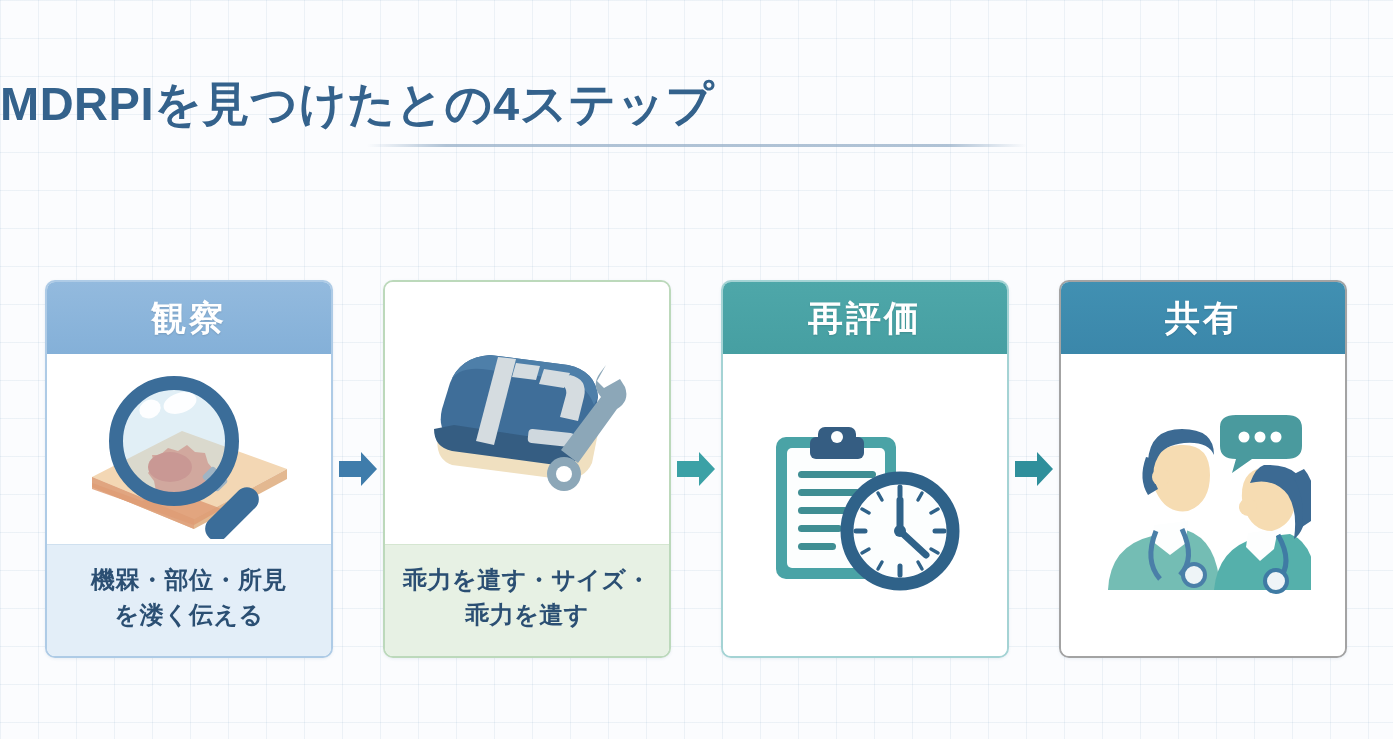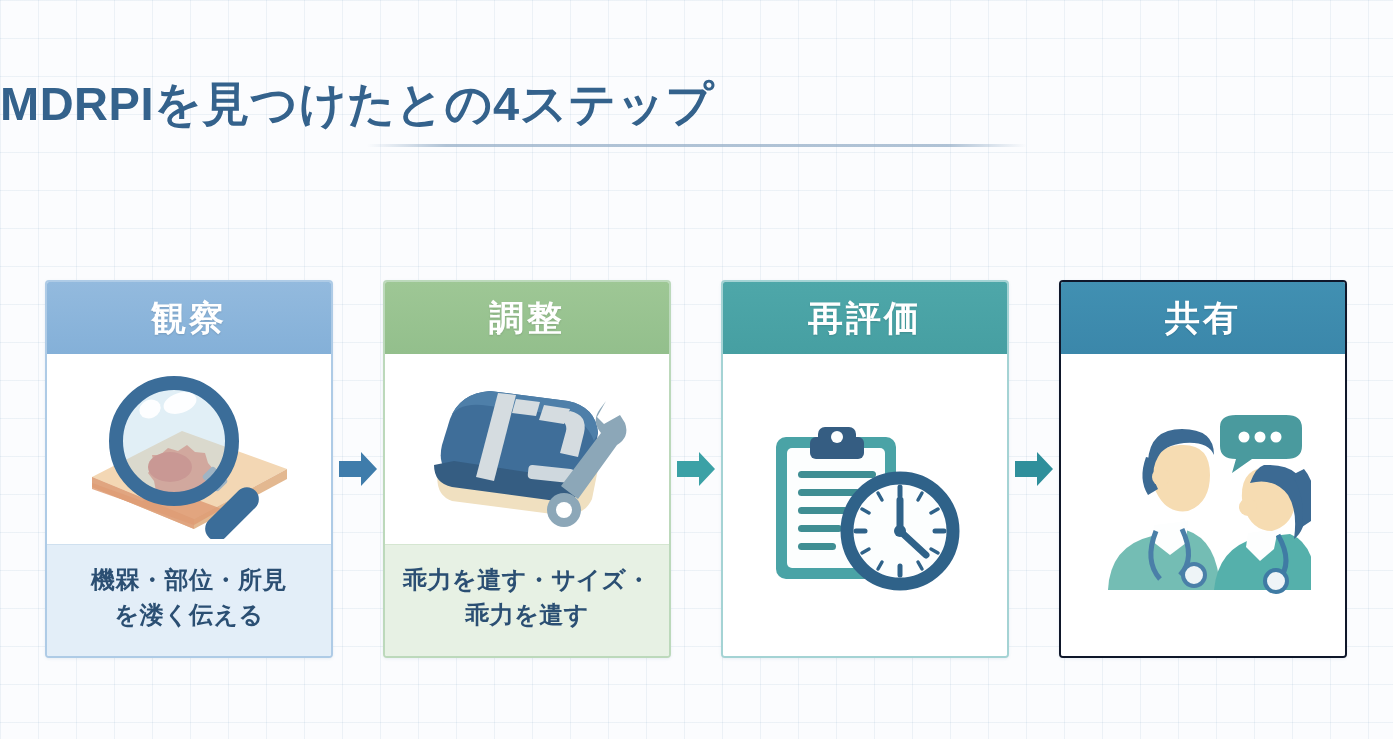--- a/index.html
+++ b/index.html
@@ -54,31 +54,31 @@
     top: 280px;
     left: 45px;
     width: 1303px;
     display: flex;
     align-items: flex-start;
   }
 
   .card {
     width: 288px;
     height: 378px;
-    border-radius: 4px;
+    border-radius: 10px;
     overflow: hidden;
     display: flex;
     flex-direction: column;
     background: #ffffff;
     box-shadow: 0 1px 3px rgba(70,110,150,0.10);
   }
   .card.c1 { border: 2px solid #aecbe6; }
   .card.c2 { border: 2px solid #bcd9bb; }
   .card.c3 { border: 2px solid #a4d3d4; }
-  .card.c4 { border: 2px solid #0f172a; justify-content: flex-end; }
+  .card.c4 { border: 2px solid #a3a3a3; justify-content: flex-end; }
 
   .card-head {
     height: 72px;
     flex: 0 0 72px;
     display: flex;
     align-items: center;
     justify-content: center;
     color: #ffffff;
     font-size: 35px;
     font-weight: bold;
@@ -178,21 +178,20 @@
     </div>
   </div>
 
   <div class="arrow">
     <svg viewBox="0 0 42 42">
       <polygon points="2,13 24,13 24,4 40,21 24,38 24,29 2,29" fill="#3f7cab"></polygon>
     </svg>
   </div>
 
   <div class="card c2">
-    <div class="card-head">調整</div>
     <div class="card-body">
       <div class="icon-box">
         <svg viewBox="0 0 215 180">
 
           <path d="M18,110 q-4,26 14,32 l108,14 q24,2 32,-16 l6,-30 z" fill="#f0e0c0"></path>
 
           <path d="M30,60 q10,-26 40,-28 l78,10 q28,6 30,32 l-6,36 q-6,22 -30,20 l-104,-14 q-22,-4 -16,-30z" fill="#3f6e99"></path>
           <path d="M30,60 q10,-26 40,-28 l78,10 q28,6 30,32 l-4,8 q-8,-22 -32,-26 l-80,-10 q-26,-2 -32,14z" fill="#4e7fa9"></path>
           <path d="M34,102 l106,16 q24,3 30,-14 l-4,18 q-6,22 -30,20 l-104,-14 q-18,-4 -18,-22z" fill="#355d82"></path>
 

